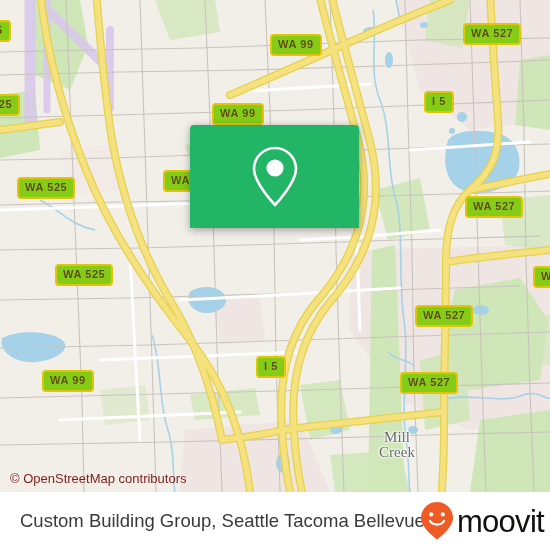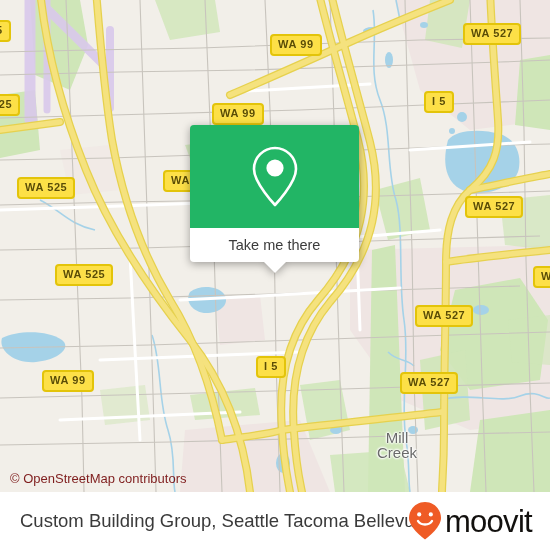--- a/index.html
+++ b/index.html
@@ -15,21 +15,21 @@
   
   #map {
     position:absolute; left:0; top:0; width:550px; height:492px;
     background:#f2efe9; overflow:hidden;
   }
   #map svg { display:block; width:550px; height:492px; }
 
   
   .shield {
     position:absolute;
-    background:#fde047;
+    background:#84cc16;
     border:2px solid #e3c40a;
     border-radius:4px;
     color:#5b4d00;
     font-weight:bold;
     font-size:11px;
     line-height:1;
     padding:3px 6px 4px 6px;
     white-space:nowrap;
     letter-spacing:0.6px;
     font-family:"Liberation Sans", sans-serif;
@@ -106,21 +106,21 @@
   #bottom-title {
     position:absolute;
     left:20px;
     font-size:18.5px;
     color:#3a3a3a;
     font-family:"Liberation Sans", sans-serif;
     white-space:nowrap;
   }
   #brand {
     position:absolute;
-    right:18px;
+    right:6px;
     display:flex; align-items:center; gap:3px;
   }
   #brand-name {
     font-size:31px;
     letter-spacing:-0.7px;
     color:#12100e;
     font-family:"Liberation Sans", sans-serif;
     line-height:31px;
   }
 </style>
@@ -296,36 +296,32 @@
     <div class="shield" style="left:17px;top:177px;">WA 525</div>
     <div class="shield" style="left:163px;top:170px;text-align:right;">WA</div>
     <div class="shield" style="left:465px;top:196px;">WA 527</div>
     <div class="shield" style="left:55px;top:264px;">WA 525</div>
     <div class="shield" style="left:533px;top:266px;">W</div>
     <div class="shield" style="left:415px;top:305px;">WA 527</div>
     <div class="shield" style="left:256px;top:356px;">I 5</div>
     <div class="shield" style="left:42px;top:370px;">WA 99</div>
     <div class="shield" style="left:400px;top:372px;">WA 527</div>
 
-    <div class="place-label" style="left:367px;top:430px;width:60px;">Mill
+    <div class="place-label" style="left:367px;top:430px;width:60px;font-family:Liberation Serif, serif;">Mill
 Creek</div>
   </div>
 
   <div id="attribution">© OpenStreetMap contributors</div>
 
   <div id="popup">
     <div id="popup-body">
       <svg width="52" height="64" viewBox="0 0 52 64">
         <path d="M26 3 C14.4 3 5 12.4 5 24 C5 38 26 60 26 60 C26 60 47 38 47 24 C47 12.4 37.6 3 26 3 Z" fill="none" stroke="#ffffff" stroke-width="2.6" stroke-linejoin="round"></path>
         <circle cx="26" cy="23" r="8.6" fill="#ffffff"></circle>
       </svg>
-    </div>
-    <div id="popup-footer">
-      <span id="popup-footer-label">Take me there</span>
-      <div id="popup-tail"></div>
     </div>
   </div>
 
   <div id="bottom-bar">
     <div id="bottom-title">Custom Building Group, Seattle Tacoma Bellevue</div>
     <div id="brand">
       <svg width="34" height="40" viewBox="0 0 34 40">
         <path d="M17 1 C8.2 1 1 8.2 1 17 C1 27 17 38.5 17 38.5 C17 38.5 33 27 33 17 C33 8.2 25.8 1 17 1 Z" fill="#ef5b25"></path>
         <circle cx="11.2" cy="13.4" r="2.1" fill="#ffffff"></circle>
         <circle cx="22.8" cy="13.4" r="2.1" fill="#ffffff"></circle>

